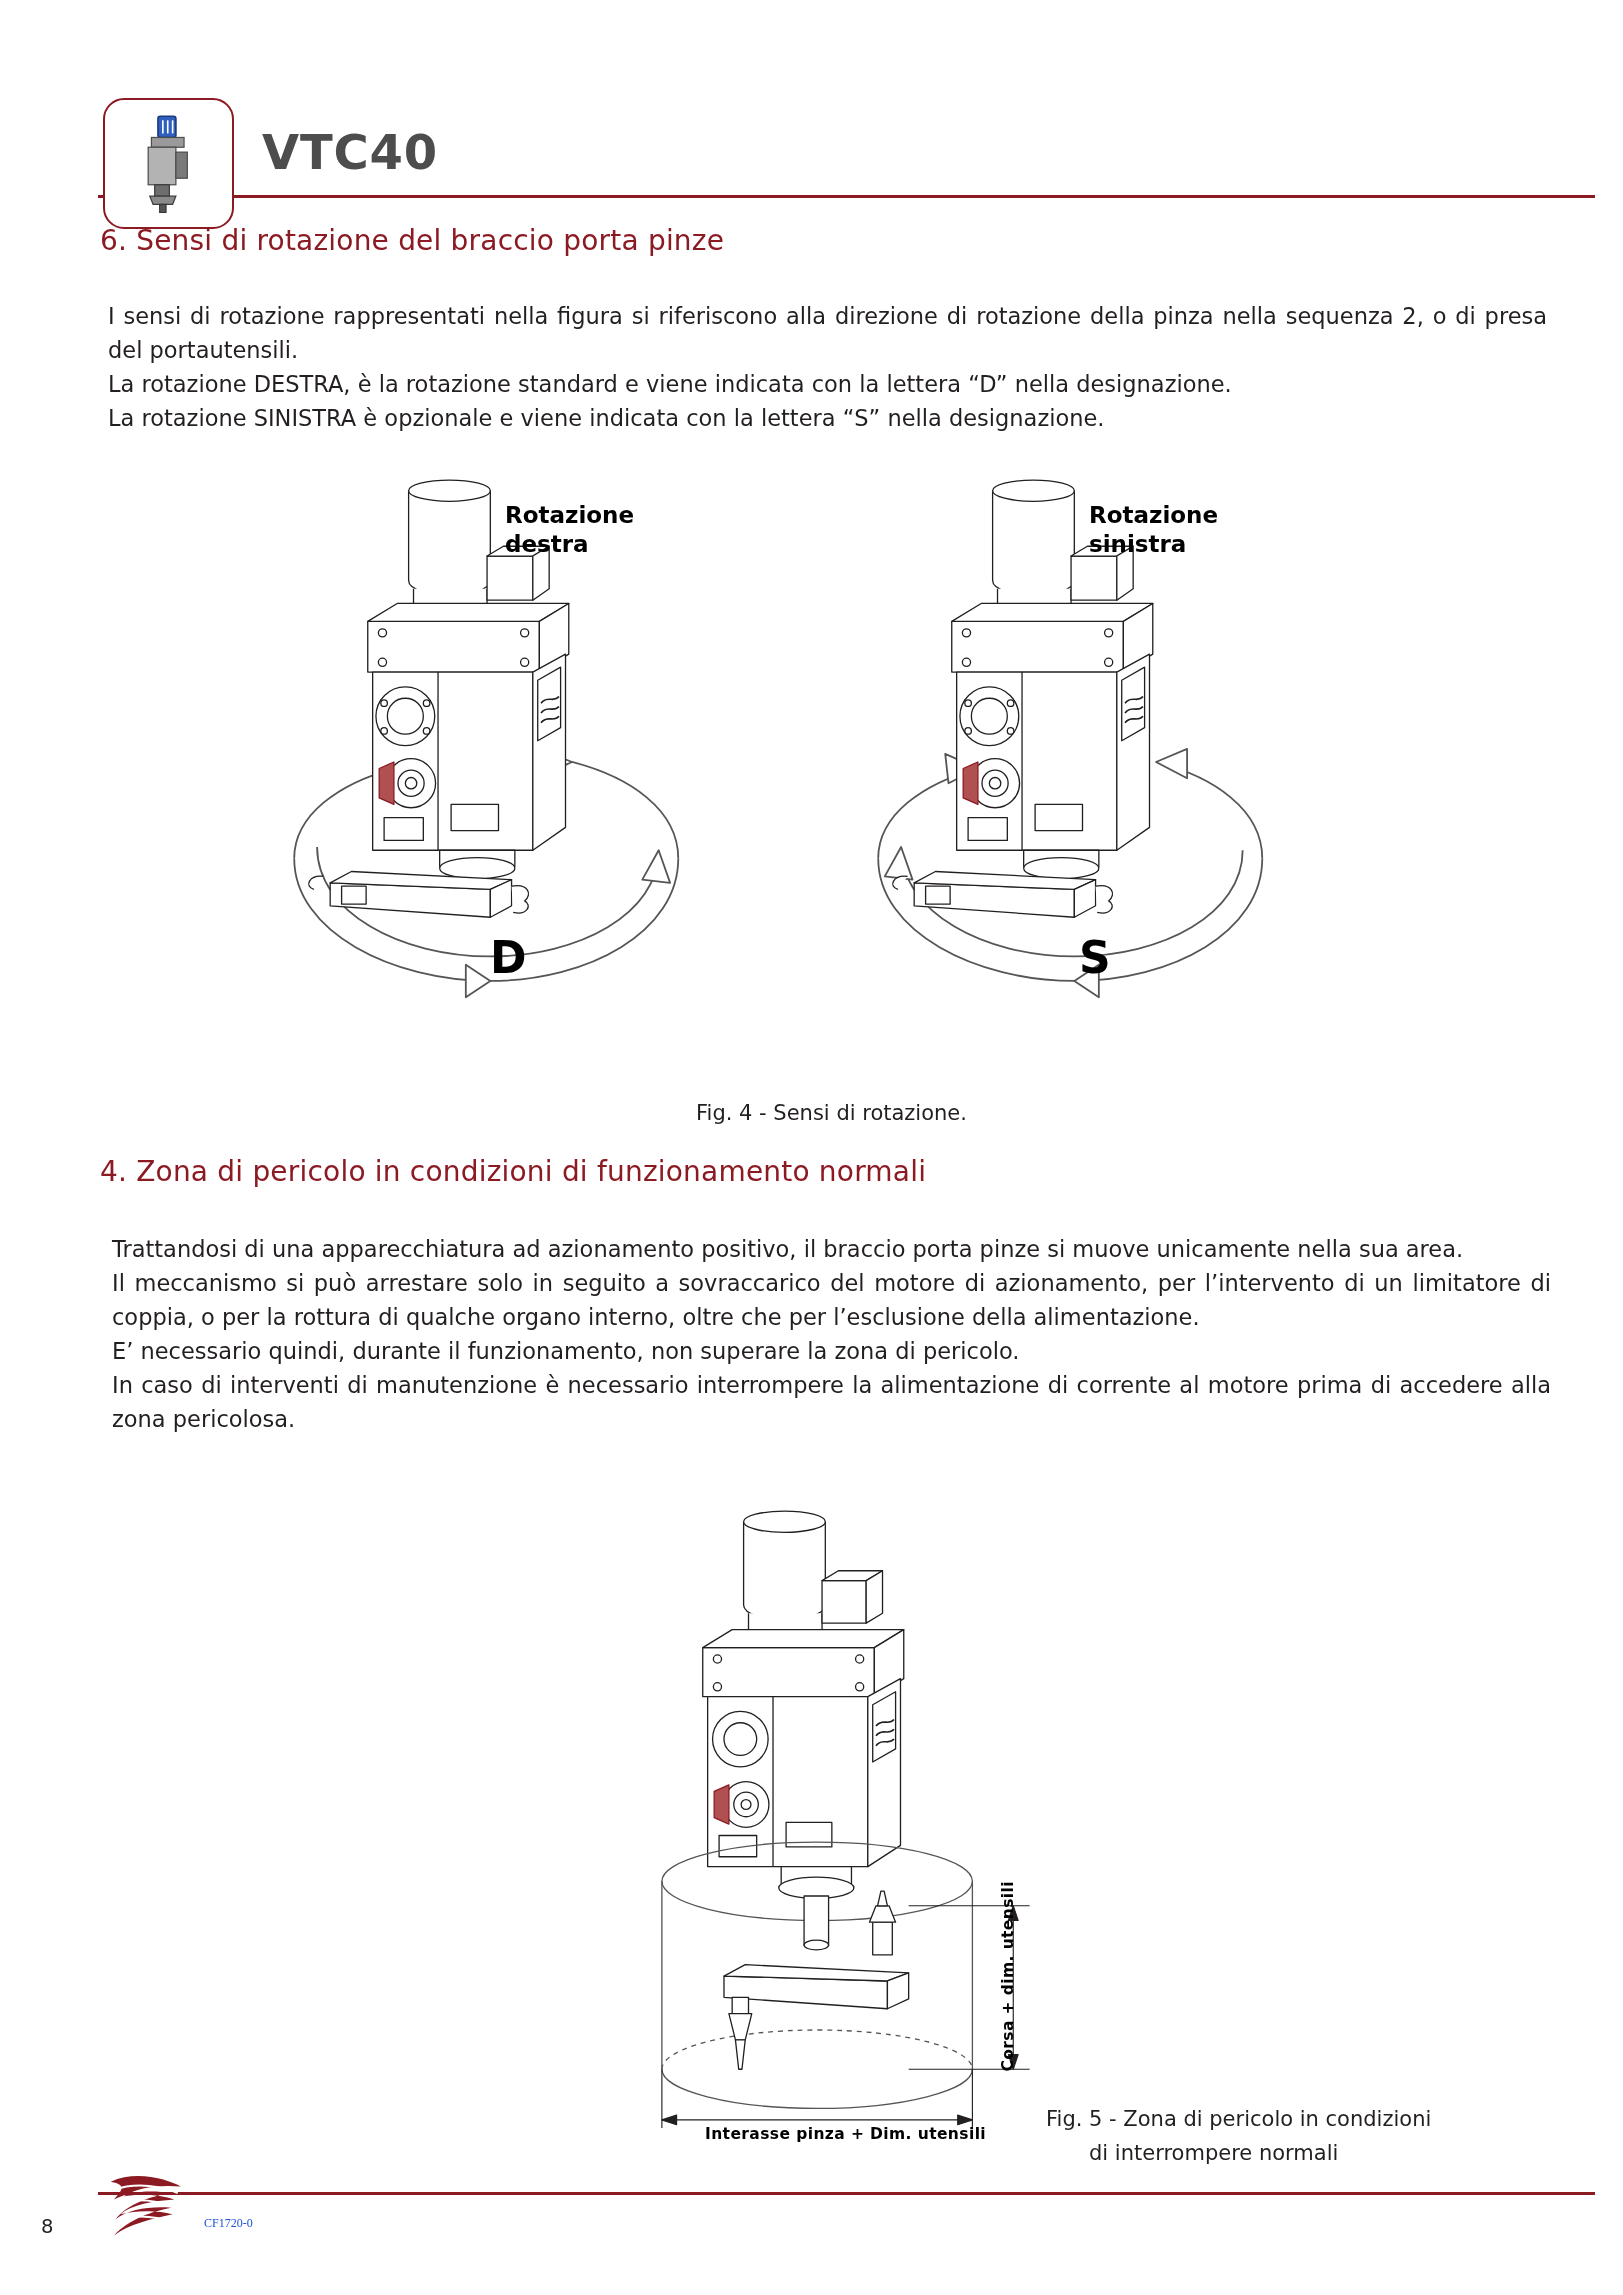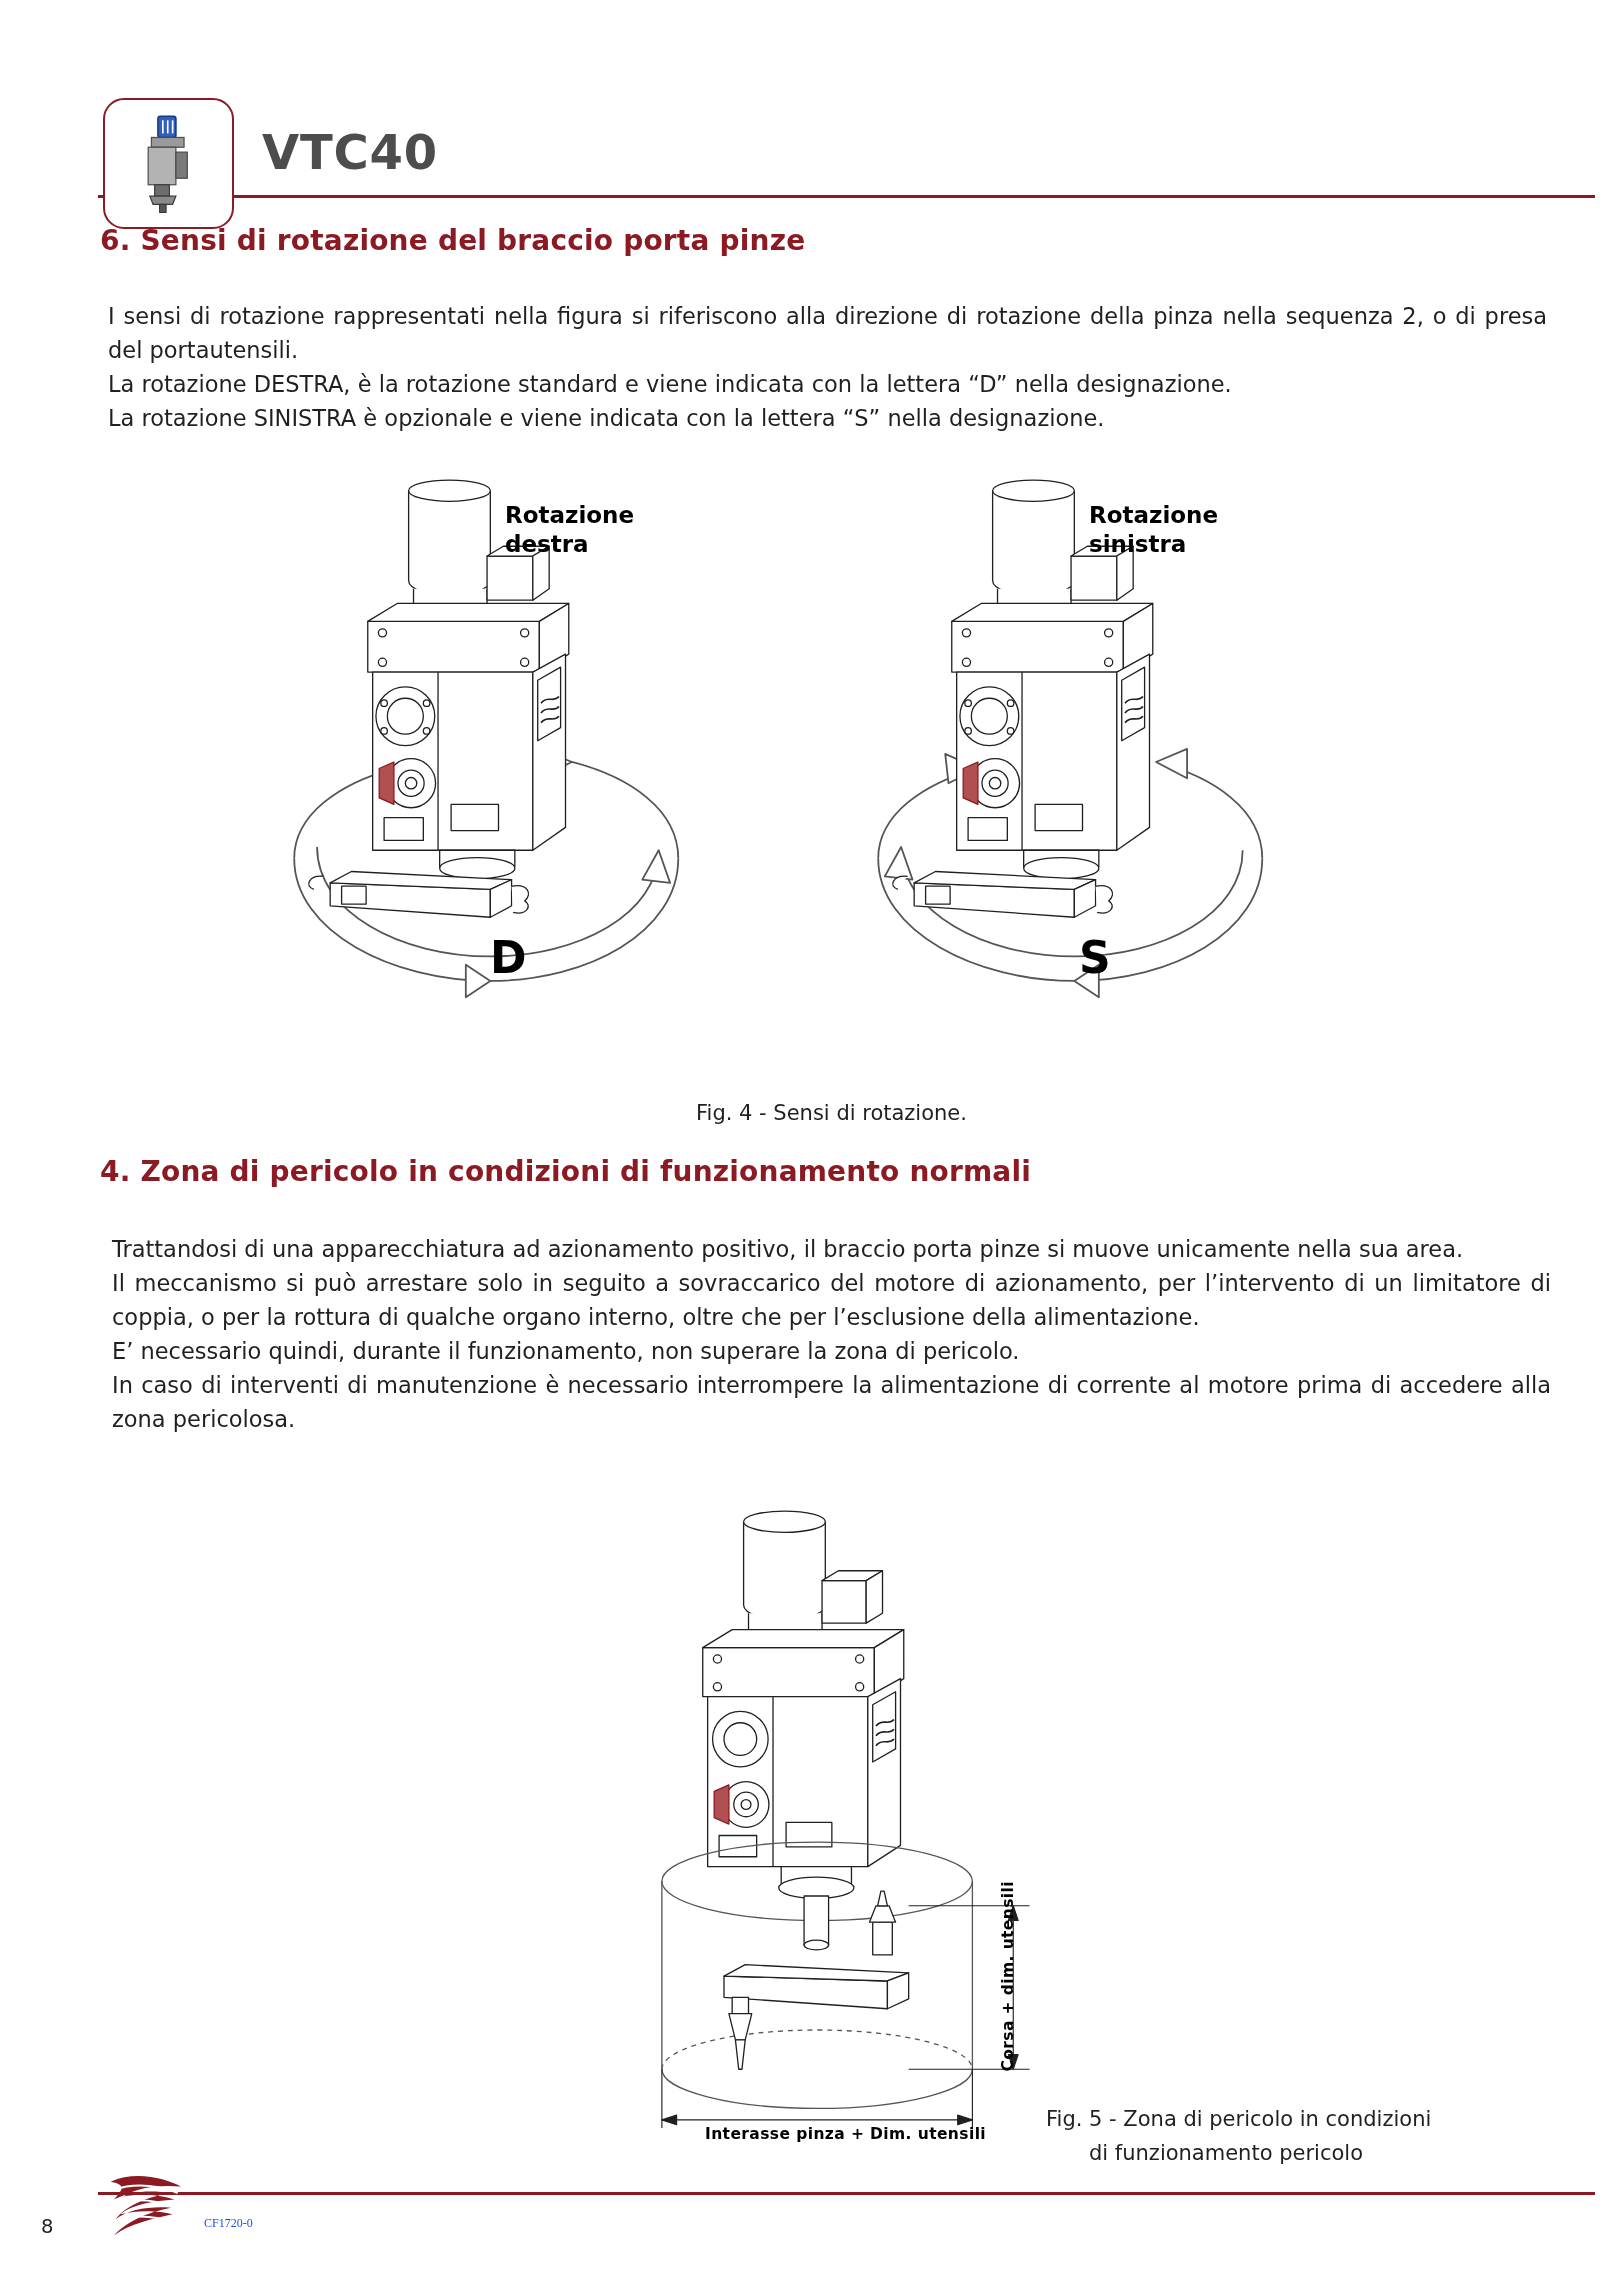--- a/index.html
+++ b/index.html
@@ -61,21 +61,21 @@
   }
 
   
   .dev-svg { position: absolute; top: 13px; left: 24.5px; }
 
   
   h2.section-title {
     position: absolute;
     margin: 0;
     font-size: 28px;
-    font-weight: bold;
+    font-weight: normal;
     color: #8c1a23;
     font-family: "DejaVu Sans", sans-serif;
     letter-spacing: 0.2px;
   }
   #sec6-title { top: 224px; left: 100px; }
   #sec7-title { top: 1155px; left: 100px; }
 
   .body-text {
     position: absolute;
     font-size: 22.5px;
@@ -458,21 +458,21 @@
         </g>
       </g>
     </svg>
   </div>
 
   <div class="fig5-dim-v">Corsa + dim. utensili</div>
   <div class="fig5-dim-h">Interasse pinza + Dim. utensili</div>
 
   <div class="fig-caption" id="fig5-caption">
     <span>Fig. 5 - Zona di pericolo in condizioni</span>
-    <span class="ln2">di funzionamento pericolo</span>
+    <span class="ln2">di interrompere normali</span>
   </div>
 
   <div class="footer-rule"></div>
 
   <svg class="footer-logo" viewBox="0 0 120 96">
     <g fill="#8c1a23">
       <path d="M18 20 C48 6 86 16 104 26 C80 24 52 26 34 38 C54 34 80 36 96 42 C70 44 44 48 30 60 C52 54 78 56 94 60 C68 66 40 72 22 86 C40 66 70 56 92 52 C66 50 40 54 24 66 C38 48 66 38 92 34 C66 30 40 32 22 42 C30 32 40 24 18 20 Z"></path>
     </g>
     <g stroke="#ffffff" stroke-width="2.4" fill="none">
       <path d="M22 30 C50 20 82 26 100 34"></path>

